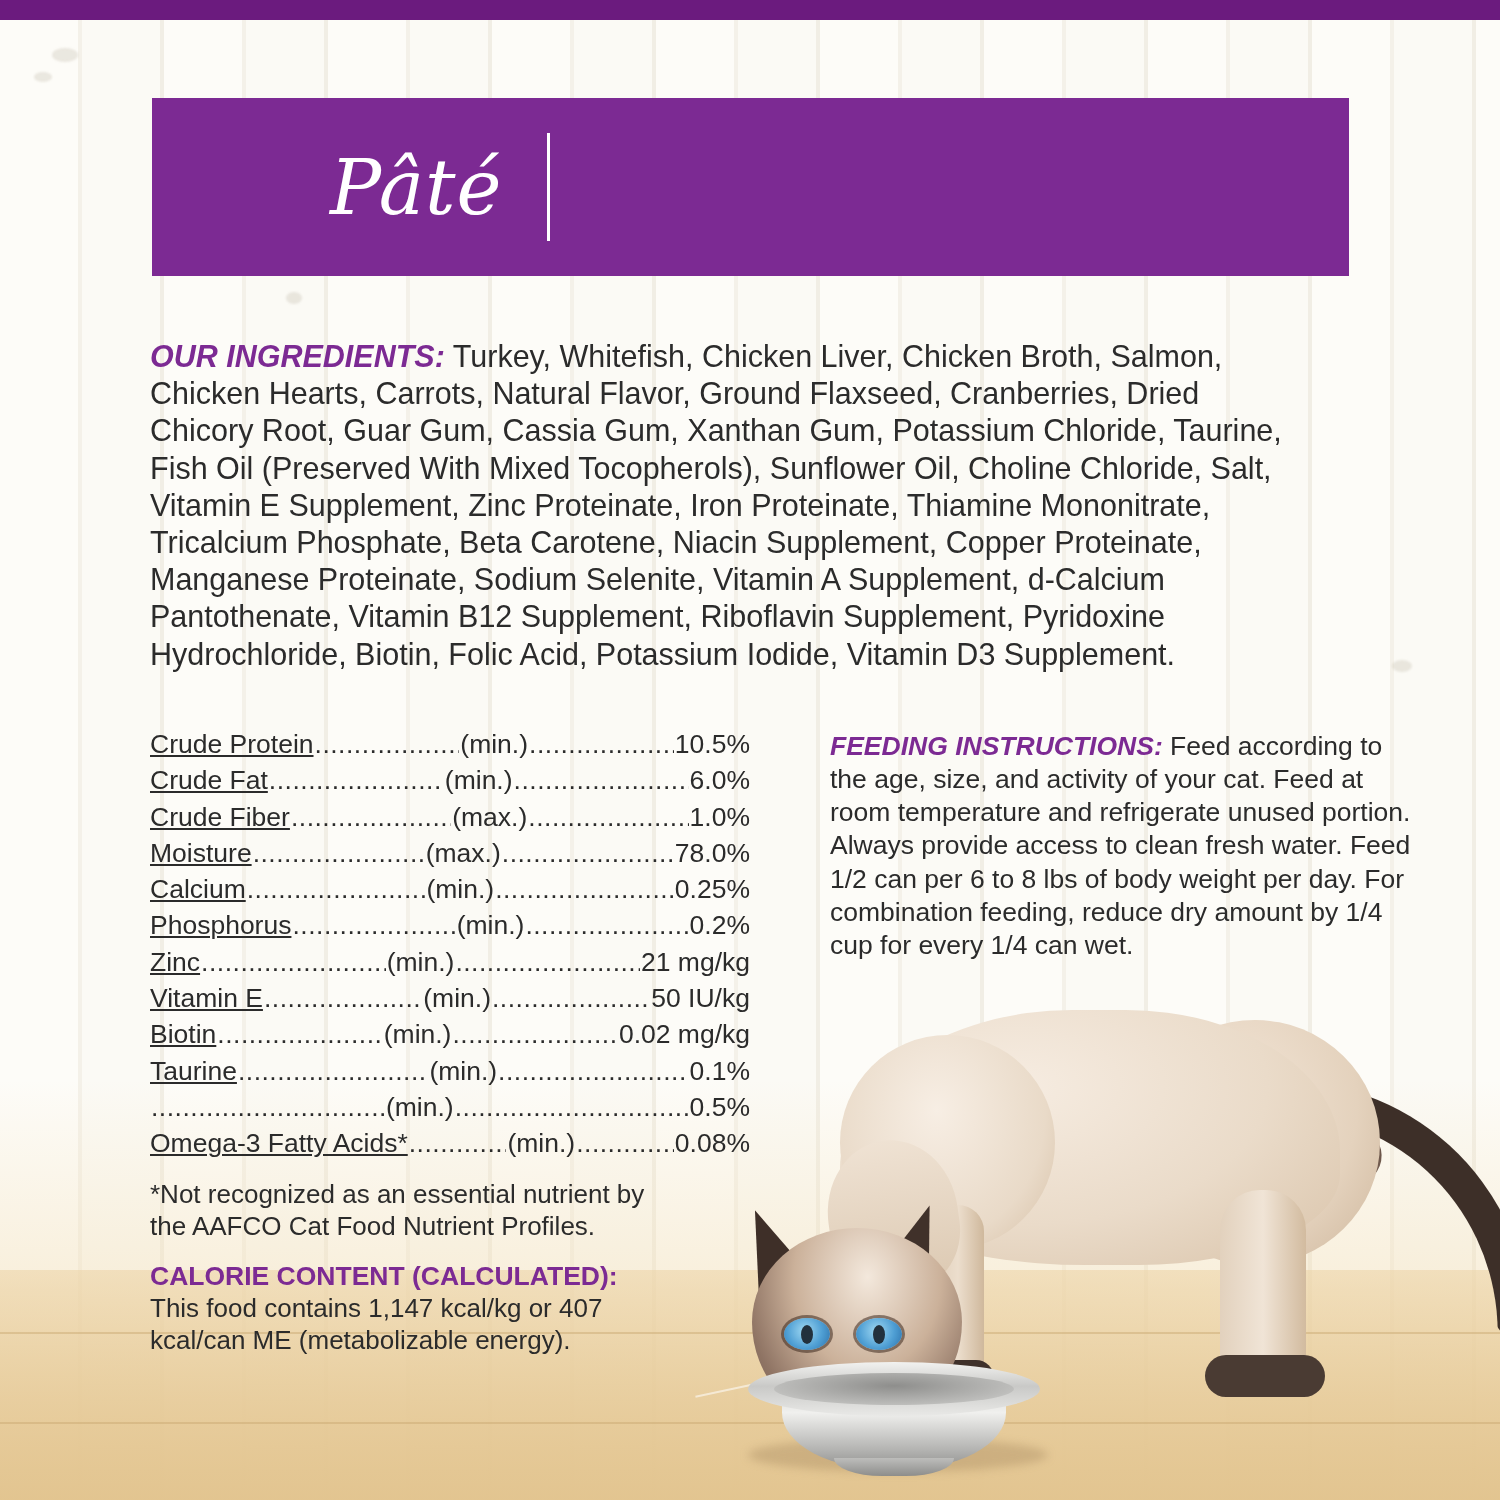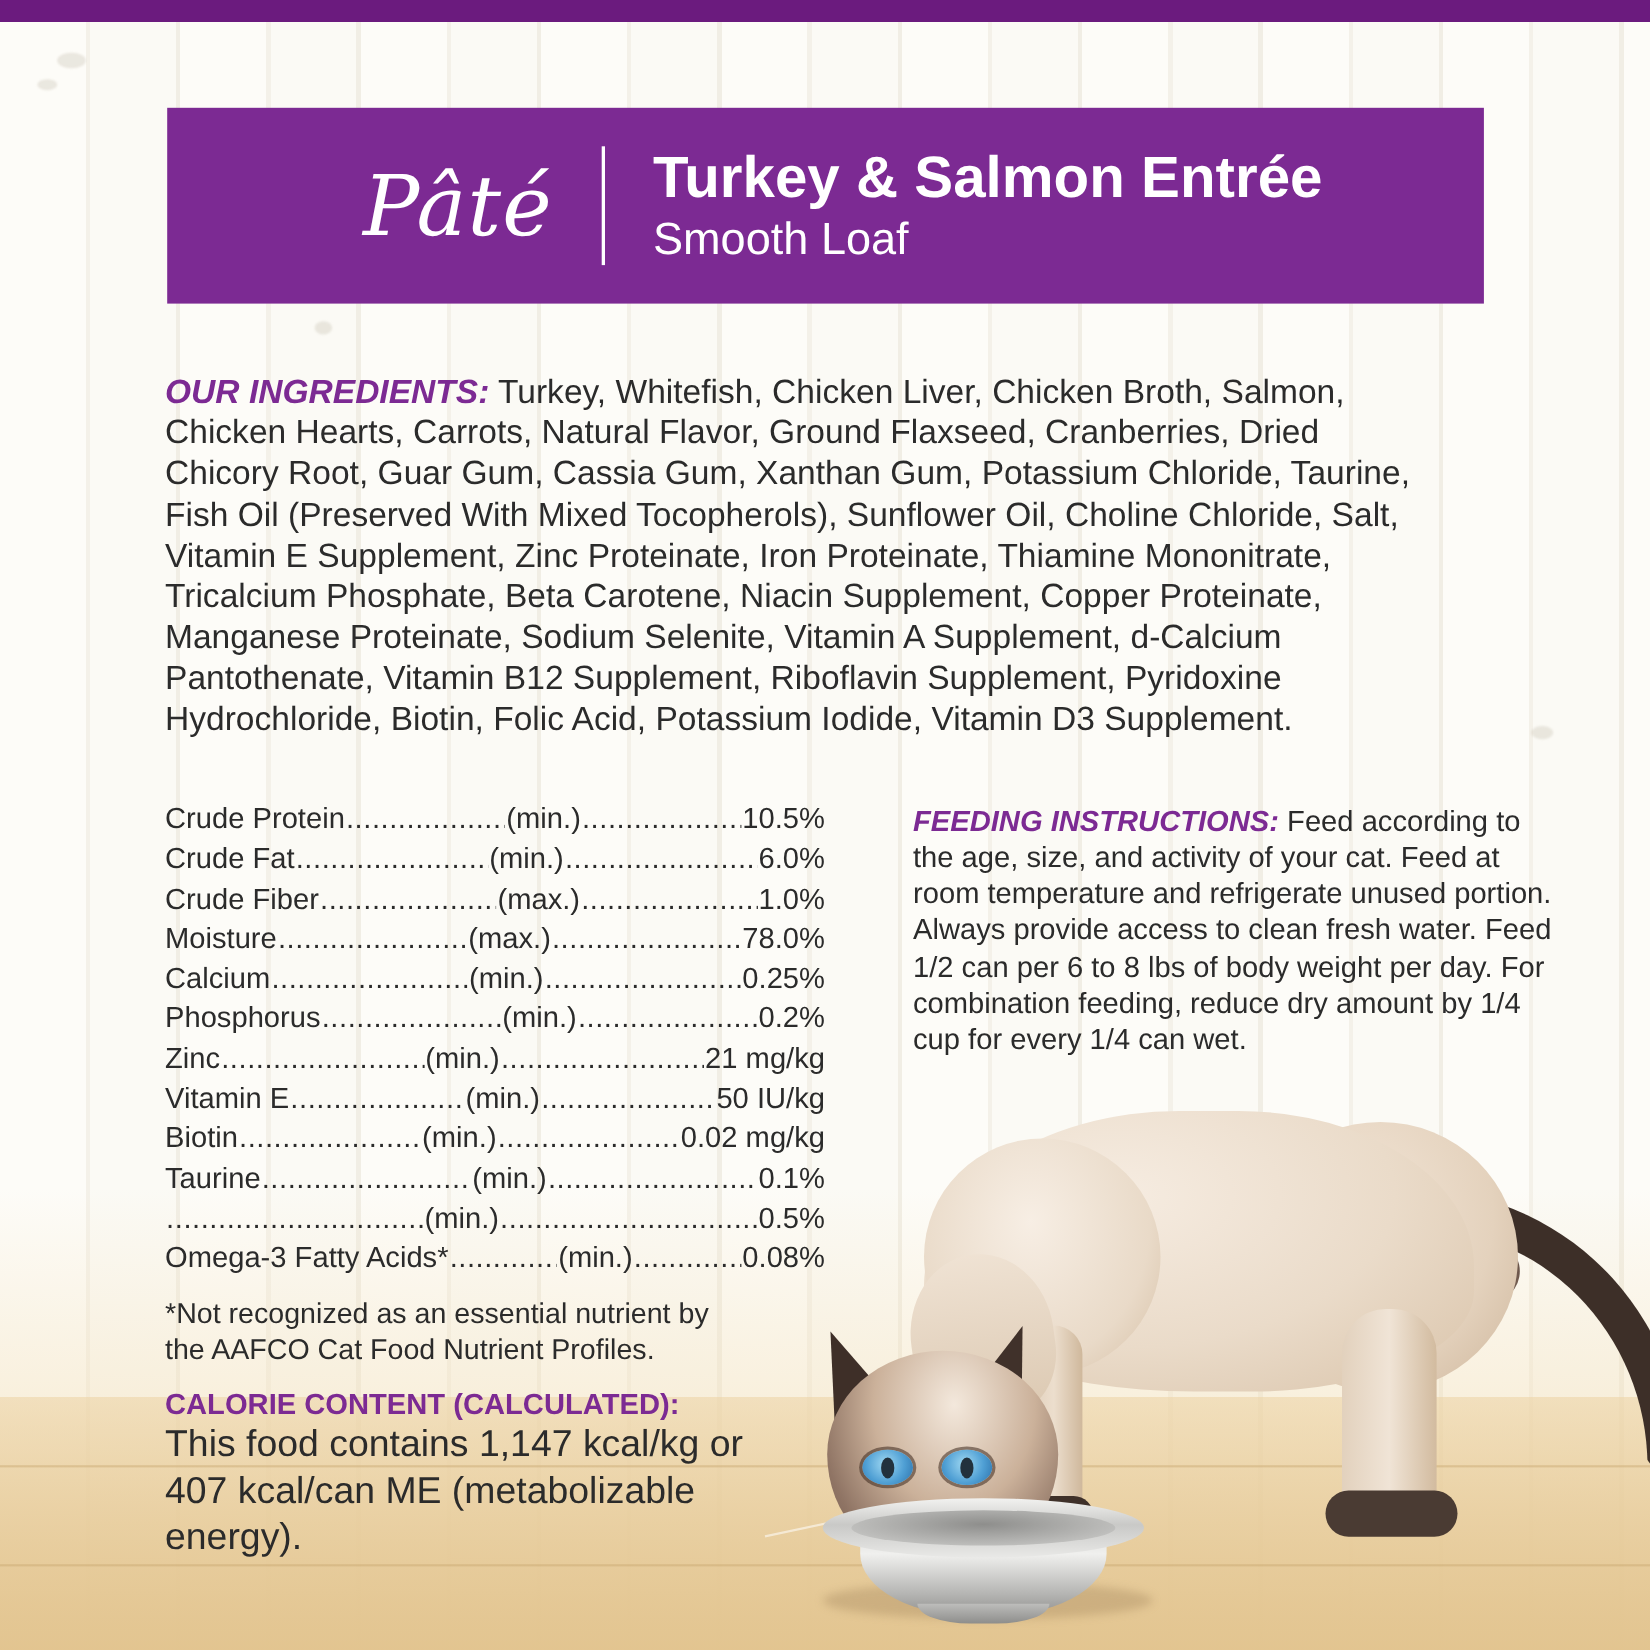--- a/index.html
+++ b/index.html
@@ -119,21 +119,21 @@
     margin-bottom: 10px;
   }
   .ga-row {
     display: flex;
     align-items: baseline;
     font-size: 26.5px;
     color: #2b2b2b;
     line-height: 1.37;
     white-space: nowrap;
   }
-  .ga-name { flex: 0 0 auto; }
+  .ga-name { flex: 0 0 auto; text-decoration: underline; }
   .dots {
     flex: 1 1 auto;
     overflow: hidden;
     white-space: nowrap;
     color: #2b2b2b;
     letter-spacing: 0.5px;
     margin: 0 1px;
   }
   .ga-mid { flex: 0 0 auto; }
   .ga-val { flex: 0 0 auto; text-align: right; }
@@ -144,21 +144,21 @@
     color: #2b2b2b;
     width: 530px;
   }
   .cal-title {
     margin-top: 19px;
     color: #7c2a93;
     font-weight: bold;
     font-size: 26.5px;
   }
   .cal-text {
-    font-size: 34px;
+    font-size: 26px;
     line-height: 1.24;
     color: #2b2b2b;
     width: 545px;
   }
 
   
   .feeding {
     position: absolute;
     left: 790px;
     top: 730px;
@@ -394,24 +394,20 @@
   <div class="knot" style="left:1392px; top:660px; width:20px; height:12px;"></div>
 
   <div class="floor">
     <div class="floor-line" style="top:62px;"></div>
     <div class="floor-line" style="top:152px;"></div>
   </div>
 
   <div class="banner">
     <div class="banner-pate">Pâté</div>
     <div class="banner-divider"></div>
-    <div class="banner-right">
-      <div class="banner-title">Turkey &amp; Salmon Entrée</div>
-      <div class="banner-sub">Smooth Loaf</div>
-    </div>
   </div>
 
   <div class="ingredients">
     <span class="lbl-purple">OUR INGREDIENTS:</span><span> Turkey, Whitefish, Chicken Liver, Chicken Broth, Salmon, Chicken Hearts, Carrots, Natural Flavor, Ground Flaxseed, Cranberries, Dried Chicory Root, Guar Gum, Cassia Gum, Xanthan Gum, Potassium Chloride, Taurine, Fish Oil (Preserved With Mixed Tocopherols), Sunflower Oil, Choline Chloride, Salt, Vitamin E Supplement, Zinc Proteinate, Iron Proteinate, Thiamine Mononitrate, Tricalcium Phosphate, Beta Carotene, Niacin Supplement, Copper Proteinate, Manganese Proteinate, Sodium Selenite, Vitamin A Supplement, d-Calcium Pantothenate, Vitamin B12 Supplement, Riboflavin Supplement, Pyridoxine Hydrochloride, Biotin, Folic Acid, Potassium Iodide, Vitamin D3 Supplement.</span>
   </div>
 
   <div class="ga">
 
     <div class="ga-row">
       <span class="ga-name">Crude Protein</span>

